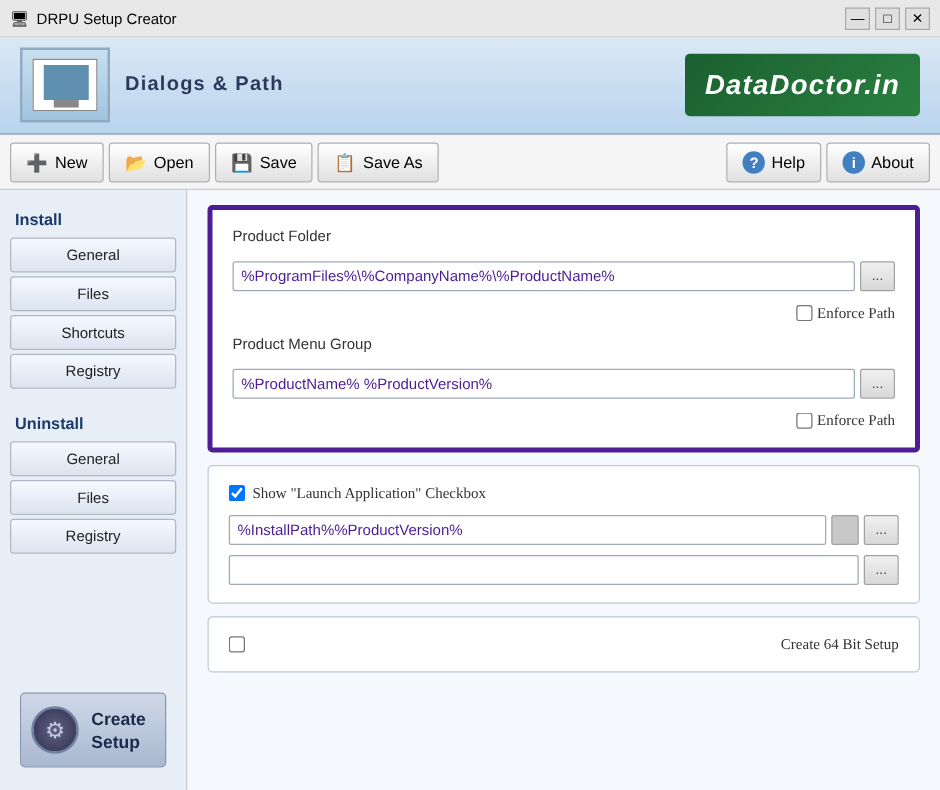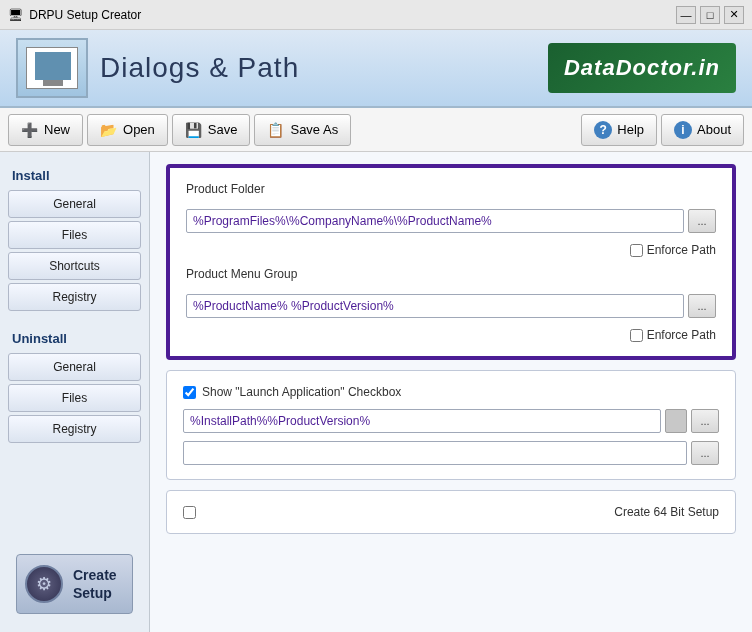--- a/index.html
+++ b/index.html
@@ -52,21 +52,21 @@
       background: #6090b0;
       position: absolute;
       top: 4px; left: 8px;
     }
     .logo-base {
       width: 20px; height: 6px;
       background: #888;
       position: absolute;
       bottom: 2px; left: 16px;
     }
-    .app-header-title { font-size: 28px; font-weight: normal; color: #2a3a5a; letter-spacing: 1px; }
+    .app-header-title { font-size: 16px; font-weight: bold; color: #2a3a5a; letter-spacing: 1px; }
     .datadoctor-badge {
       background: linear-gradient(135deg, #1a6030 0%, #2a8040 100%);
       color: white;
       padding: 12px 16px;
       font-size: 22px;
       font-weight: bold;
       font-style: italic;
       border-radius: 4px;
       letter-spacing: 1px;
     }
@@ -193,21 +193,21 @@
       border-radius: 2px;
       cursor: pointer;
       font-size: 11px;
       display: flex; align-items: center; justify-content: center;
       color: #444;
     }
     .enforce-path-row {
       display: flex; align-items: center; gap: 4px;
       justify-content: flex-end;
     }
-    .checkbox-label { font-size: 12px; color: #333; }
+    .checkbox-label { font-size: 12px; color: #333; font-family: Liberation Serif, serif; }
 
     
     input[type="checkbox"] { cursor: pointer; }
 
     
     .mid-panel {
       background: white;
       border: 1px solid #c0c8d8;
       border-radius: 4px;
       padding: 14px 16px;

